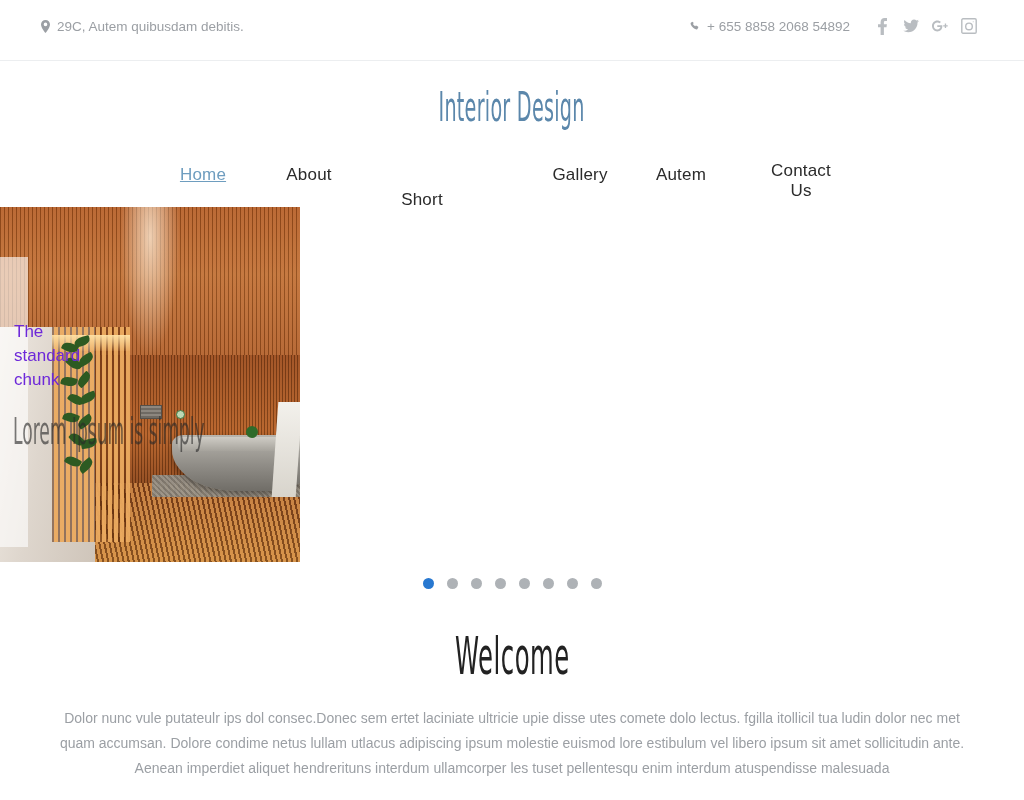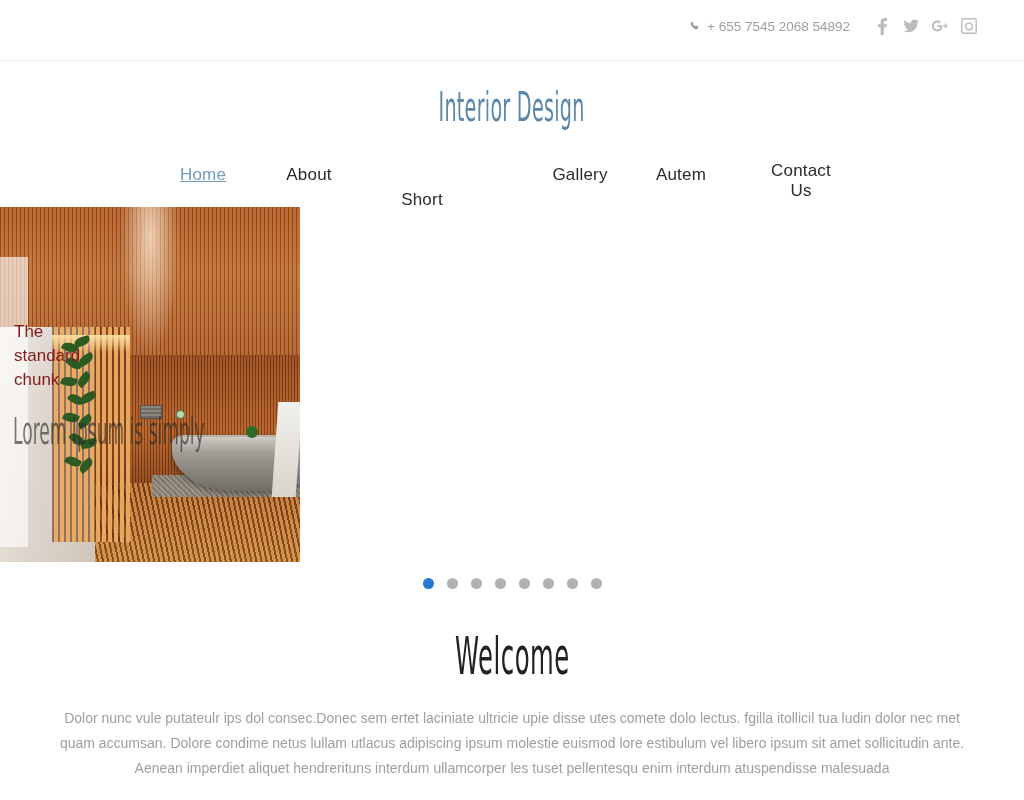--- a/index.html
+++ b/index.html
@@ -219,21 +219,21 @@
     height: 290px;
     background: rgba(255,255,255,0.62);
   }
   .caption-sub {
     position: absolute;
     left: 14px;
     top: 113px;
     width: 56px;
     font-size: 17px;
     line-height: 24px;
-    color: #7f1d1d;
+    color: #6d28d9;
   }
   .caption-title {
     position: absolute;
     left: 13px;
     top: 203px;
     width: 44px;
     font-family: "DejaVu Sans Condensed", "Liberation Sans Narrow", "Liberation Sans", sans-serif;
     font-size: 38px;
     line-height: 42px;
     color: rgba(40,40,40,0.62);
@@ -282,27 +282,35 @@
     font-size: 14px;
     line-height: 25px;
     color: #9b9fa4;
   }
 </style>
 </head>
 <body>
 
 <div class="topbar">
 
+  <div class="topbar-address">
+    <span style="margin-top:2px;">
+      <svg class="ico-svg" width="9" height="13" viewBox="0 0 9 13" fill="#9b9fa4">
+        <path d="M4.5 0C2 0 0 2 0 4.5C0 7.9 4.5 13 4.5 13S9 7.9 9 4.5C9 2 7 0 4.5 0Z M4.5 6.2a1.8 1.8 0 1 1 0-3.6 1.8 1.8 0 0 1 0 3.6Z"></path>
+      </svg>
+    </span>
+    <span>29C, Autem quibusdam debitis.</span>
+  </div>
 
   <div class="topbar-phone">
     <span class="tp-icon">
       <svg class="ico-svg" width="11" height="11" viewBox="0 0 16 16" fill="#9b9fa4" style="display:inline-block;">
         <path d="M3.6 1.1 1.6 2.3C.8 2.8.6 3.8 1 4.7c1.4 3.4 4 6 7.4 7.4.9.4 1.9.2 2.4-.6l1.2-2c.3-.5.1-1.1-.4-1.4L9.4 6.8c-.4-.2-.9-.1-1.2.2l-.7.8C6.2 7 5 5.8 4.2 4.5l.8-.7c.3-.3.4-.8.2-1.2L3.9 1.4c-.1-.2-.2-.3-.3-.3Z"></path>
       </svg>
-    </span><span>+ 655 7545 2068 54892</span>
+    </span><span>+ 655 8858 2068 54892</span>
   </div>
 
   <div class="social">
     <a class="s-ico">
       <svg class="ico-svg" width="9" height="17" viewBox="0 0 9 17" fill="#b9bdc1">
         <path d="M5.9 17V9.3h2.6l.4-3H5.9V4.4c0-.9.2-1.5 1.5-1.5H9V.1C8.7.1 7.7 0 6.6 0 4.2 0 2.6 1.5 2.6 4.2v2.1H0v3h2.6V17h3.3Z"></path>
       </svg>
     </a>
     <a class="s-ico">
       <svg class="ico-svg" width="17" height="14" viewBox="0 0 17 14" fill="#b9bdc1">

